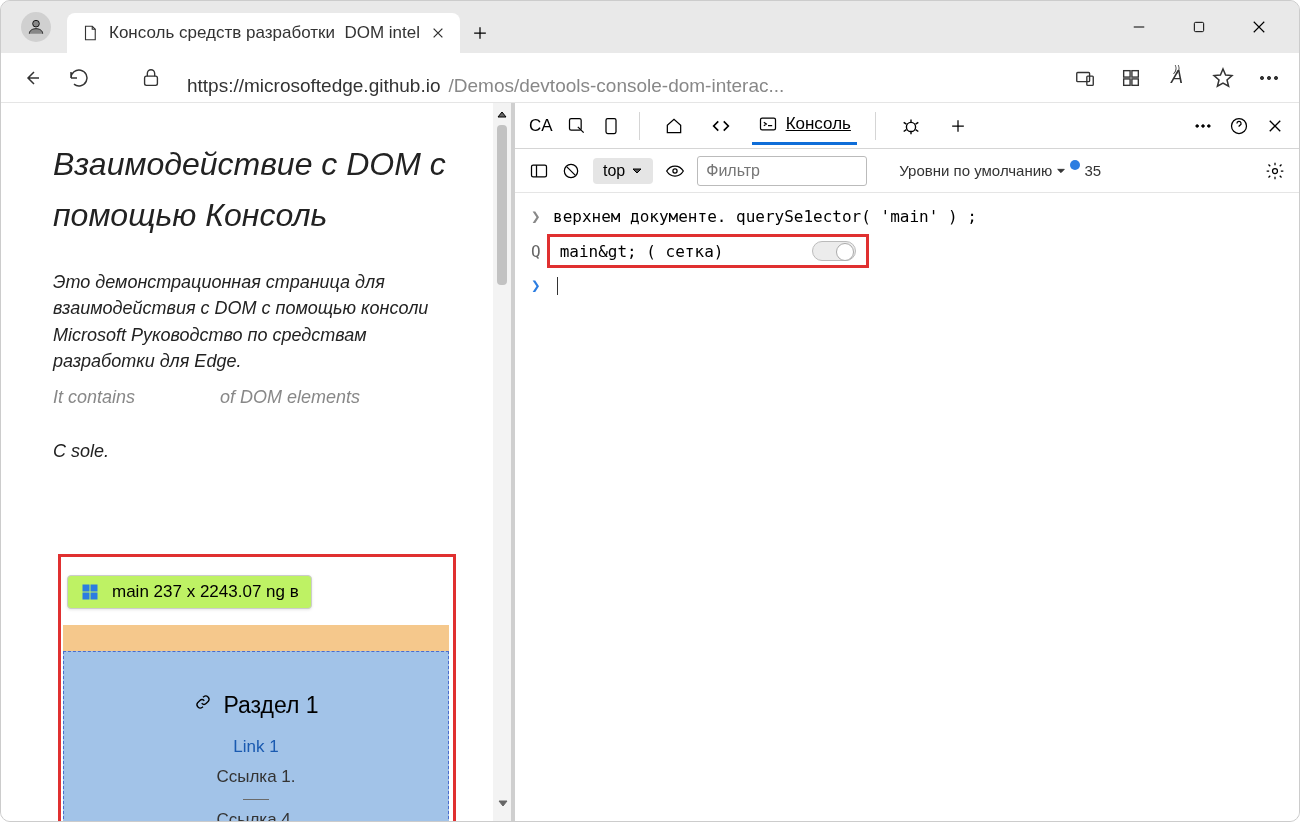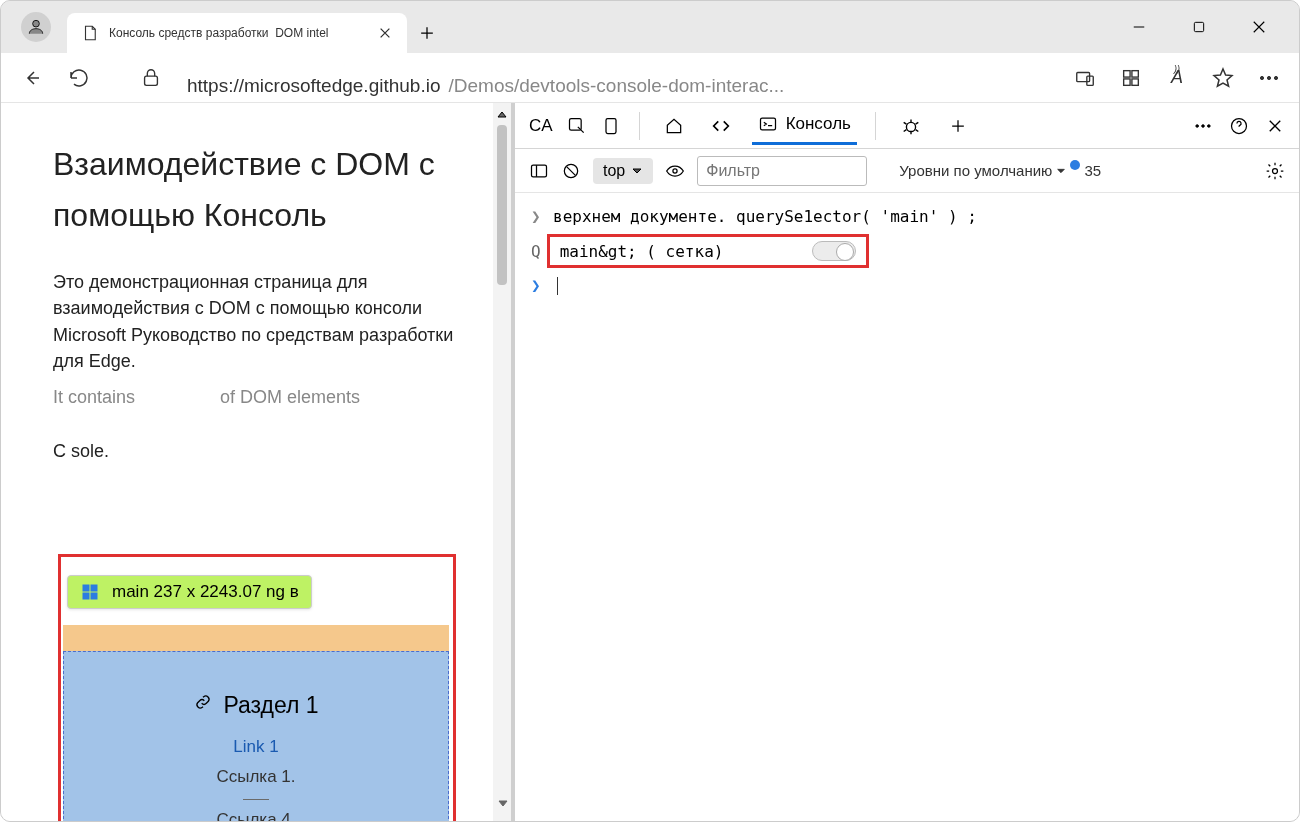--- a/index.html
+++ b/index.html
@@ -3,41 +3,41 @@
   <meta charset="utf-8">
   <style>
     * { box-sizing: border-box; margin: 0; padding: 0; }
     body { font-family: 'Segoe UI', Arial, sans-serif; background: #fff; width: 1300px; height: 822px; overflow: hidden; position: relative; }
 
     
     .window { width: 1300px; height: 822px; border: 1px solid #ccc; border-radius: 10px; overflow: hidden; display: flex; flex-direction: column; background: #e9e9e9; }
     .titlebar { height: 52px; display: flex; align-items: center; background: #e9e9e9; padding: 0 4px; }
     .avatar { width: 30px; height: 30px; border-radius: 50%; background: #d0d0d0; margin: 0 16px; display: flex; align-items: center; justify-content: center; }
     .avatar svg { width: 20px; height: 20px; fill: #888; }
-    .tab { background: #fff; border-radius: 8px 8px 0 0; height: 40px; margin-top: 12px; padding: 0 14px; display: flex; align-items: center; gap: 10px; min-width: 340px; font-size: 12px; color: #333; }
+    .tab { background: #fff; border-radius: 8px 8px 0 0; height: 40px; margin-top: 12px; padding: 0 14px; display: flex; align-items: center; gap: 10px; min-width: 340px; font-size: 17px; color: #333; }
     .tab .file-icon { width: 18px; height: 18px; }
     .tab-title { white-space: nowrap; overflow: hidden; }
     .tab-close { margin-left: auto; width: 16px; height: 16px; display: flex; align-items: center; justify-content: center; cursor: pointer; }
     .new-tab { width: 40px; height: 40px; margin-top: 12px; display: flex; align-items: center; justify-content: center; cursor: pointer; }
     .win-controls { margin-left: auto; display: flex; gap: 36px; padding-right: 24px; }
     .win-btn { width: 24px; height: 24px; display: flex; align-items: center; justify-content: center; cursor: pointer; }
 
     .addrbar { height: 50px; background: #fff; display: flex; align-items: center; padding: 0 18px; gap: 24px; border-bottom: 1px solid #e5e5e5; }
     .addr-icon { width: 24px; height: 24px; display: flex; align-items: center; justify-content: center; cursor: pointer; color: #333; }
     .url { flex: 1; font-size: 19px; color: #888; display: flex; align-items: center; gap: 8px; margin-top: 17px; }
     .url .host { color: #333; }
     .right-icons { display: flex; gap: 22px; align-items: center; }
 
     .content { flex: 1; display: flex; background: #fff; }
 
     
     .page-col { width: 510px; position: relative; display: flex; }
     .page-scroll { width: 18px; background: #f3f3f3; display: flex; flex-direction: column; align-items: center; padding-top: 6px; }
     .page-scroll .thumb { width: 10px; height: 160px; background: #c2c2c2; border-radius: 4px; margin-top: 4px; }
-    .page-body { flex: 1; padding: 36px 34px 0 52px; font-size: 18px; color: #222; }
+    .page-body { flex: 1; padding: 36px 34px 0 52px; font-size: 18px; color: #222; font-style: italic; }
     .page-body h1 { font-size: 32px; font-weight: 400; line-height: 1.6; margin-bottom: 28px; }
     .page-body p { line-height: 1.45; margin-bottom: 10px; font-size: 18px; }
     .partial { color: #888; }
 
     .highlight-box { position: absolute; left: 57px; top: 451px; width: 398px; height: 345px; border: 3px solid #e03030; }
     .margin-zone { position: absolute; left: 62px; top: 522px; width: 386px; height: 26px; background: #f5c88c; }
     .main-zone { position: absolute; left: 62px; top: 548px; width: 386px; height: 248px; background: #a2c3e8; border: 1px dashed #4a6dce; text-align: center; padding-top: 40px; }
     .main-zone h2 { font-weight: 400; font-size: 23px; display: inline-flex; gap: 10px; }
     .main-zone a, .main-zone .sl { display: block; font-size: 17px; color: #333; margin-top: 10px; }
     .main-zone .l1 { color: #1a5ab0; margin-top: 18px; }
@@ -47,21 +47,21 @@
     .tooltip { position: absolute; left: 66px; top: 472px; background: #bef264; border: 1px solid #ccc; border-radius: 4px; padding: 6px 12px; display: flex; align-items: center; gap: 12px; font-size: 17px; box-shadow: 0 1px 3px rgba(0,0,0,0.1); }
     .tooltip .grid-ic { color: #2b7de1; }
 
     
     .devtools { flex: 1; border-left: 4px solid #cfcfcf; display: flex; flex-direction: column; }
     .dt-tabs { height: 46px; display: flex; align-items: center; gap: 14px; padding: 0 14px; border-bottom: 1px solid #d5d5d5; font-size: 17px; }
     .dt-tabs .grp { display: flex; align-items: center; gap: 14px; }
     .dt-tabs .sep { width: 1px; height: 28px; background: #d5d5d5; margin: 0 4px; }
     .dt-tab { padding: 8px 6px; display: flex; align-items: center; gap: 8px; cursor: pointer; }
     .dt-tab.active { border-bottom: 3px solid #0e6dd8; }
-    .dt-tab.active .lbl { }
+    .dt-tab.active .lbl { text-decoration: underline; }
     .dt-right { margin-left: auto; display: flex; align-items: center; gap: 16px; }
 
     .dt-toolbar { height: 44px; display: flex; align-items: center; gap: 12px; padding: 0 14px; border-bottom: 1px solid #e5e5e5; font-size: 16px; }
     .dt-toolbar .ctx { background: #e5e5e5; padding: 4px 10px; border-radius: 4px; display: flex; align-items: center; gap: 6px; cursor: pointer; }
     .dt-toolbar input { height: 30px; width: 170px; border: 1px solid #bbb; border-radius: 3px; padding: 0 8px; font-size: 16px; }
     .levels { font-size: 15px; color: #333; display: flex; align-items: center; gap: 4px; margin-left: 20px; }
     .levels .dot { width: 10px; height: 10px; background: #2b7de1; border-radius: 50%; position: relative; top: -6px; }
     .gear { margin-left: auto; }
 
     .console-body { padding: 10px 16px; font-size: 16px; font-family: Consolas, monospace; }

